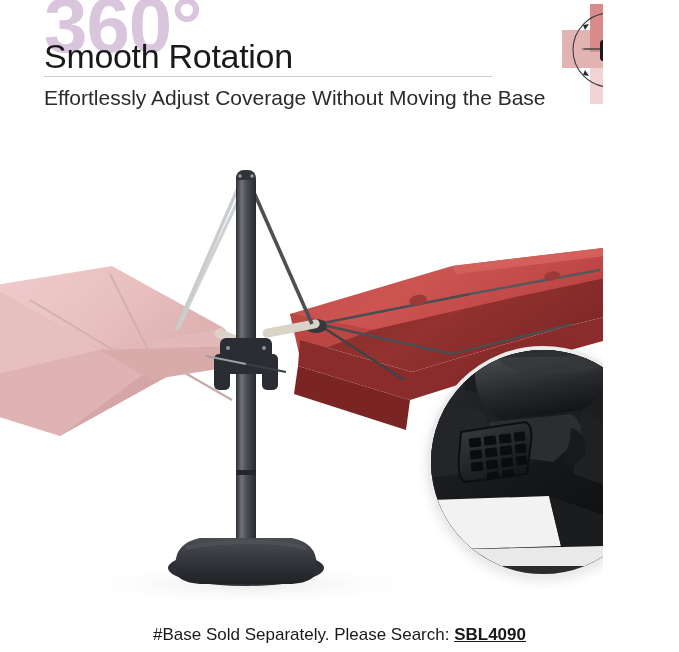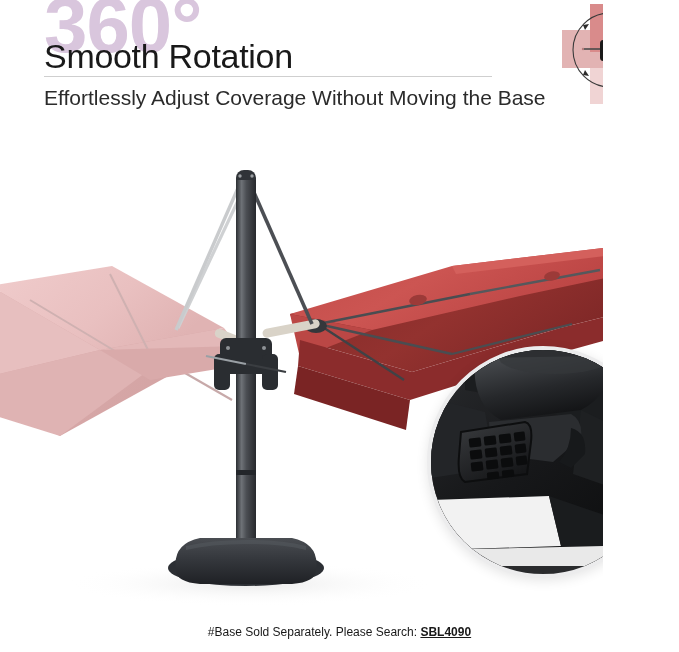--- a/index.html
+++ b/index.html
@@ -97,21 +97,21 @@
   }
   .inset svg { display: block; }
 
   
   .footnote {
     position: absolute;
     left: 0;
     top: 625px;
     width: 679px;
     text-align: center;
-    font-size: 12px;
+    font-size: 17px;
     color: #191919;
   }
   .footnote .sku {
     font-weight: bold;
     text-decoration: underline;
   }
 </style>
 </head>
 <body>
 

